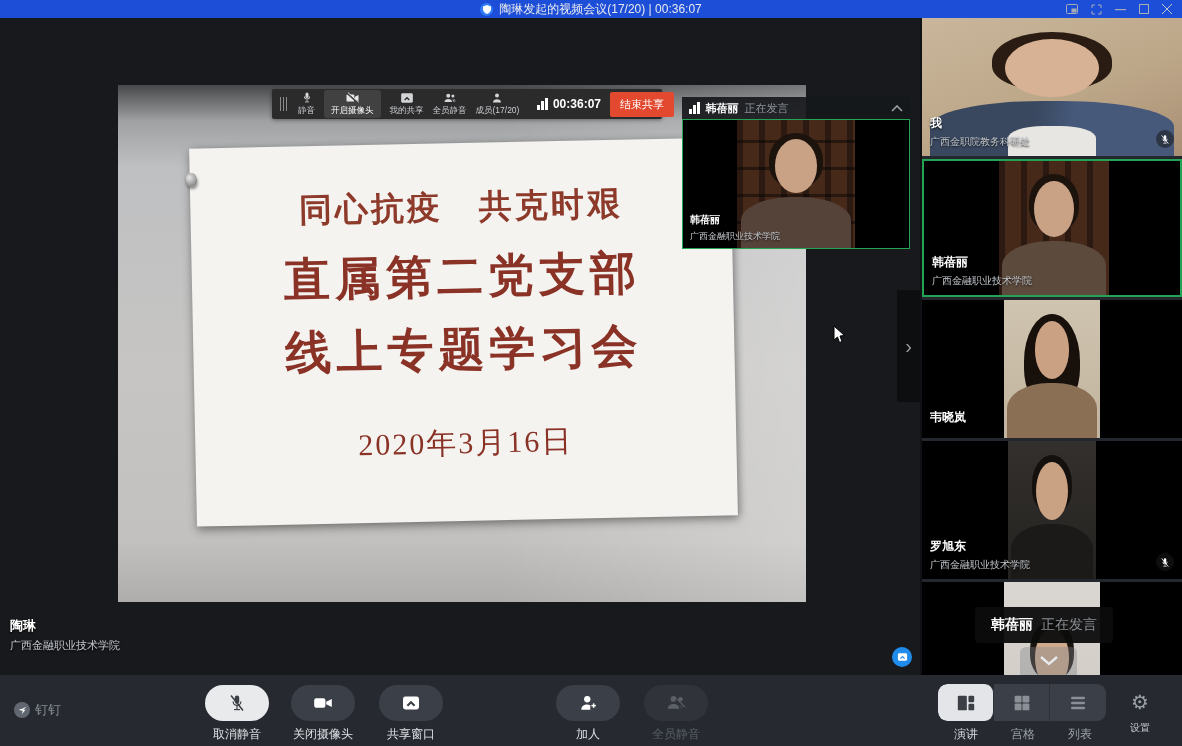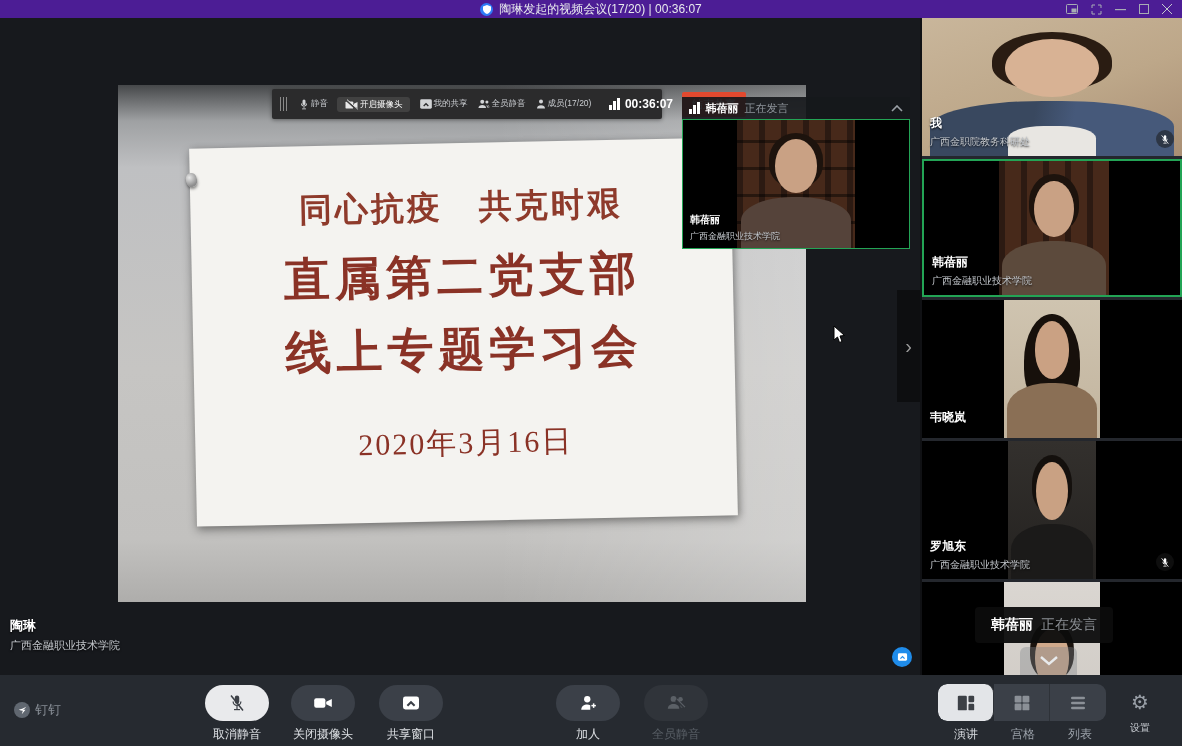--- a/index.html
+++ b/index.html
@@ -2,21 +2,21 @@
 <html><head>
 <meta charset="utf-8">
 <style>
   * { margin:0; padding:0; box-sizing:border-box; }
   html,body { width:1182px; height:746px; overflow:hidden; background:#101114;
     font-family:"Liberation Sans", sans-serif; }
   .app { position:relative; width:1182px; height:746px; background:#101114; }
 
   
   .titlebar { position:absolute; left:0; top:0; width:1182px; height:18px;
-    background:#4c1d95; display:flex; align-items:center; justify-content:center; }
+    background:#1d4ed8; display:flex; align-items:center; justify-content:center; }
   .titlebar .ttl { color:#e8eaed; font-size:12px; display:flex; align-items:center; gap:6px; }
   .shield { width:13px; height:13px; border-radius:50%; background:#2e7bf6;
     display:inline-flex; align-items:center; justify-content:center; }
   .wincontrols { position:absolute; right:10px; top:0; height:18px;
     display:flex; align-items:center; gap:13px; }
   .wc { color:#a7adb4; font-size:11px; line-height:1; cursor:default; display:flex; align-items:center; }
 
   
   .stage { position:absolute; left:0; top:18px; width:920px; height:657px; background:#17191d; }
   .photo { position:absolute; left:118px; top:67px; width:688px; height:517px;
@@ -34,21 +34,21 @@
   .sl-line { font-size:46px; font-weight:600; letter-spacing:5px; margin-top:24px; line-height:1; }
   .sl-line2 { margin-top:27px; }
   .sl-date { font-size:30px; margin-top:50px; letter-spacing:2px; }
 
   
   .sharebar { position:absolute; left:272px; top:71px; width:390px; height:30px;
     background:#2b2b2c; border-radius:2px; display:flex; align-items:center;
     padding:0 6px; gap:9px; box-shadow:0 1px 4px rgba(0,0,0,.4); }
   .drag { display:flex; gap:2px; padding:0 2px; }
   .drag i { width:1px; height:14px; background:#8a8a8a; display:block; }
-  .titem { display:flex; align-items:center; justify-content:space-between;
+  .titem { display:flex; flex-direction:column; align-items:center; justify-content:space-between;
     gap:1px; color:#d2d4d6; cursor:default; }
   .titem .lbl { font-size:8.5px; color:#c9ccd0; white-space:nowrap; }
   .titem.boxed { background:#414141; border-radius:3px; padding:2px 7px 1px; }
   .tsep { width:1px; height:18px; background:#565656; }
   .timer { display:flex; align-items:center; gap:5px; color:#fff; font-size:12px; font-weight:bold; }
   .endshare { background:#e2492f; color:#fff; font-size:11px; border:none;
     border-radius:2px; padding:5px 10px; cursor:pointer; white-space:nowrap; }
   .bars { display:flex; align-items:flex-end; gap:1.5px; }
   .bars i { width:2.5px; background:currentColor; display:block; }
   .bars i:nth-child(1){height:5px} .bars i:nth-child(2){height:9px} .bars i:nth-child(3){height:12px}

